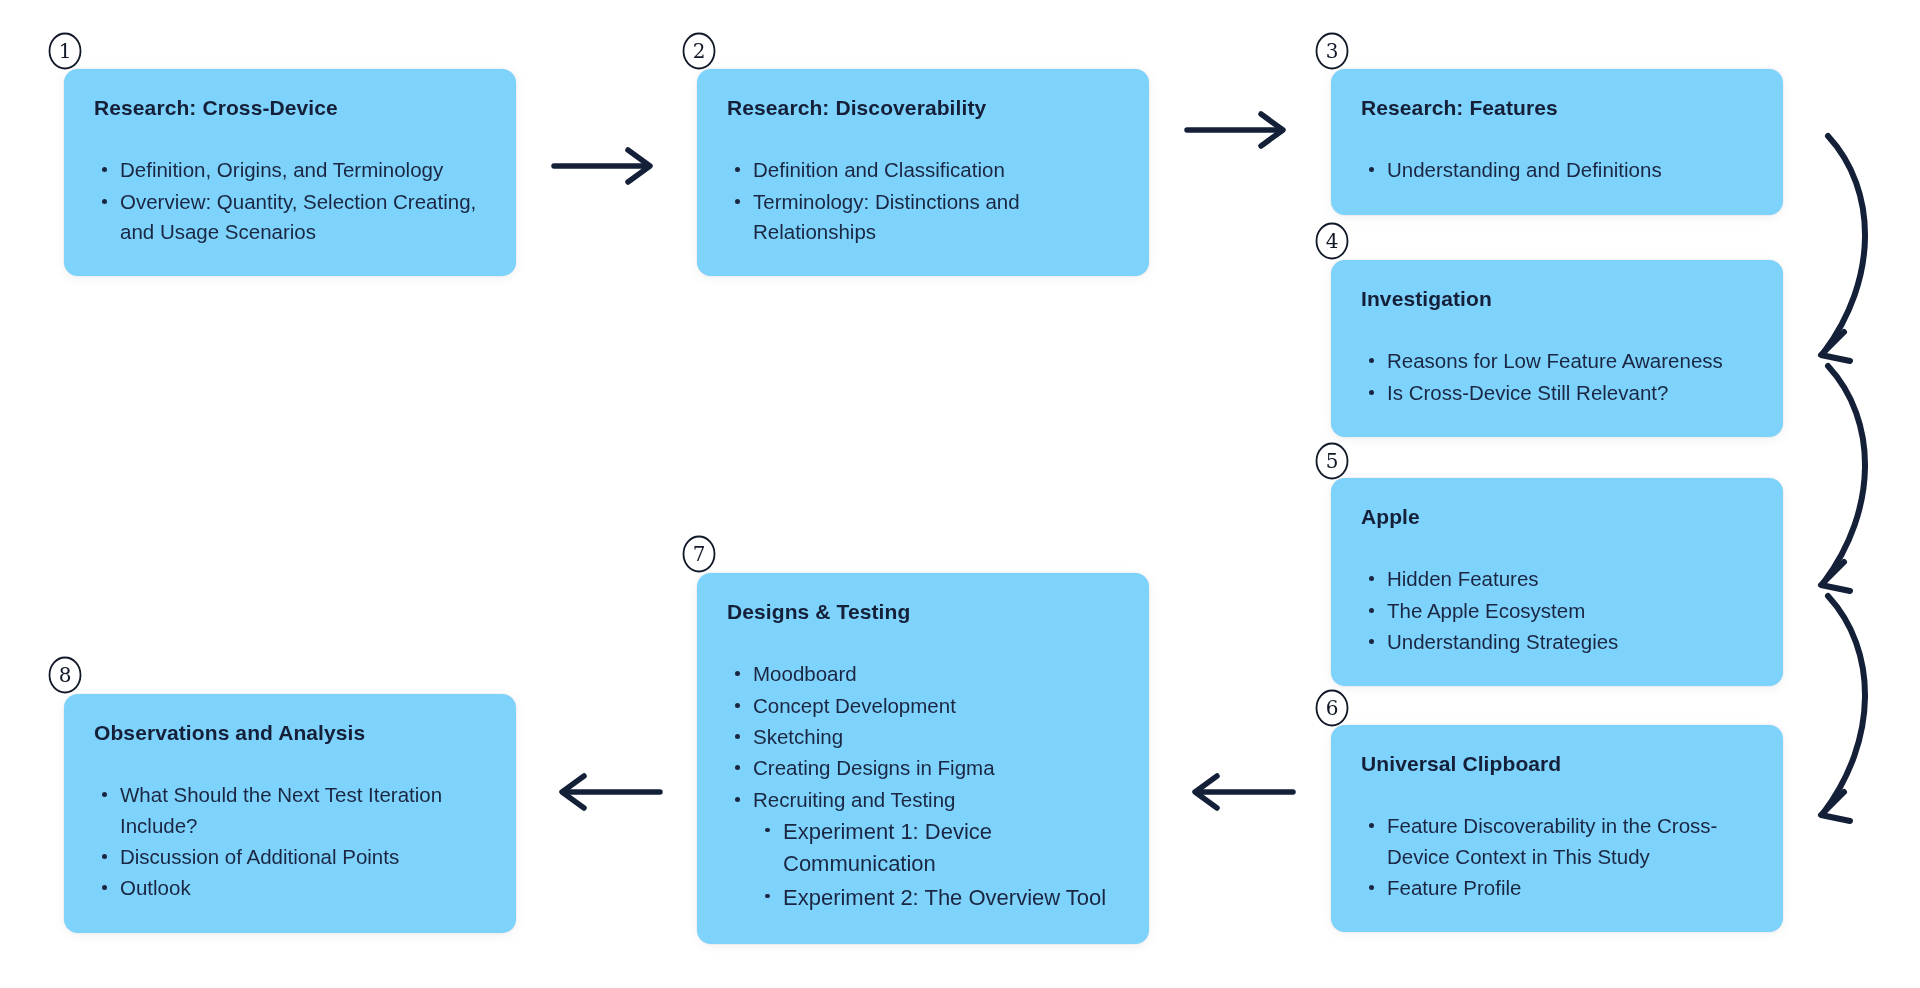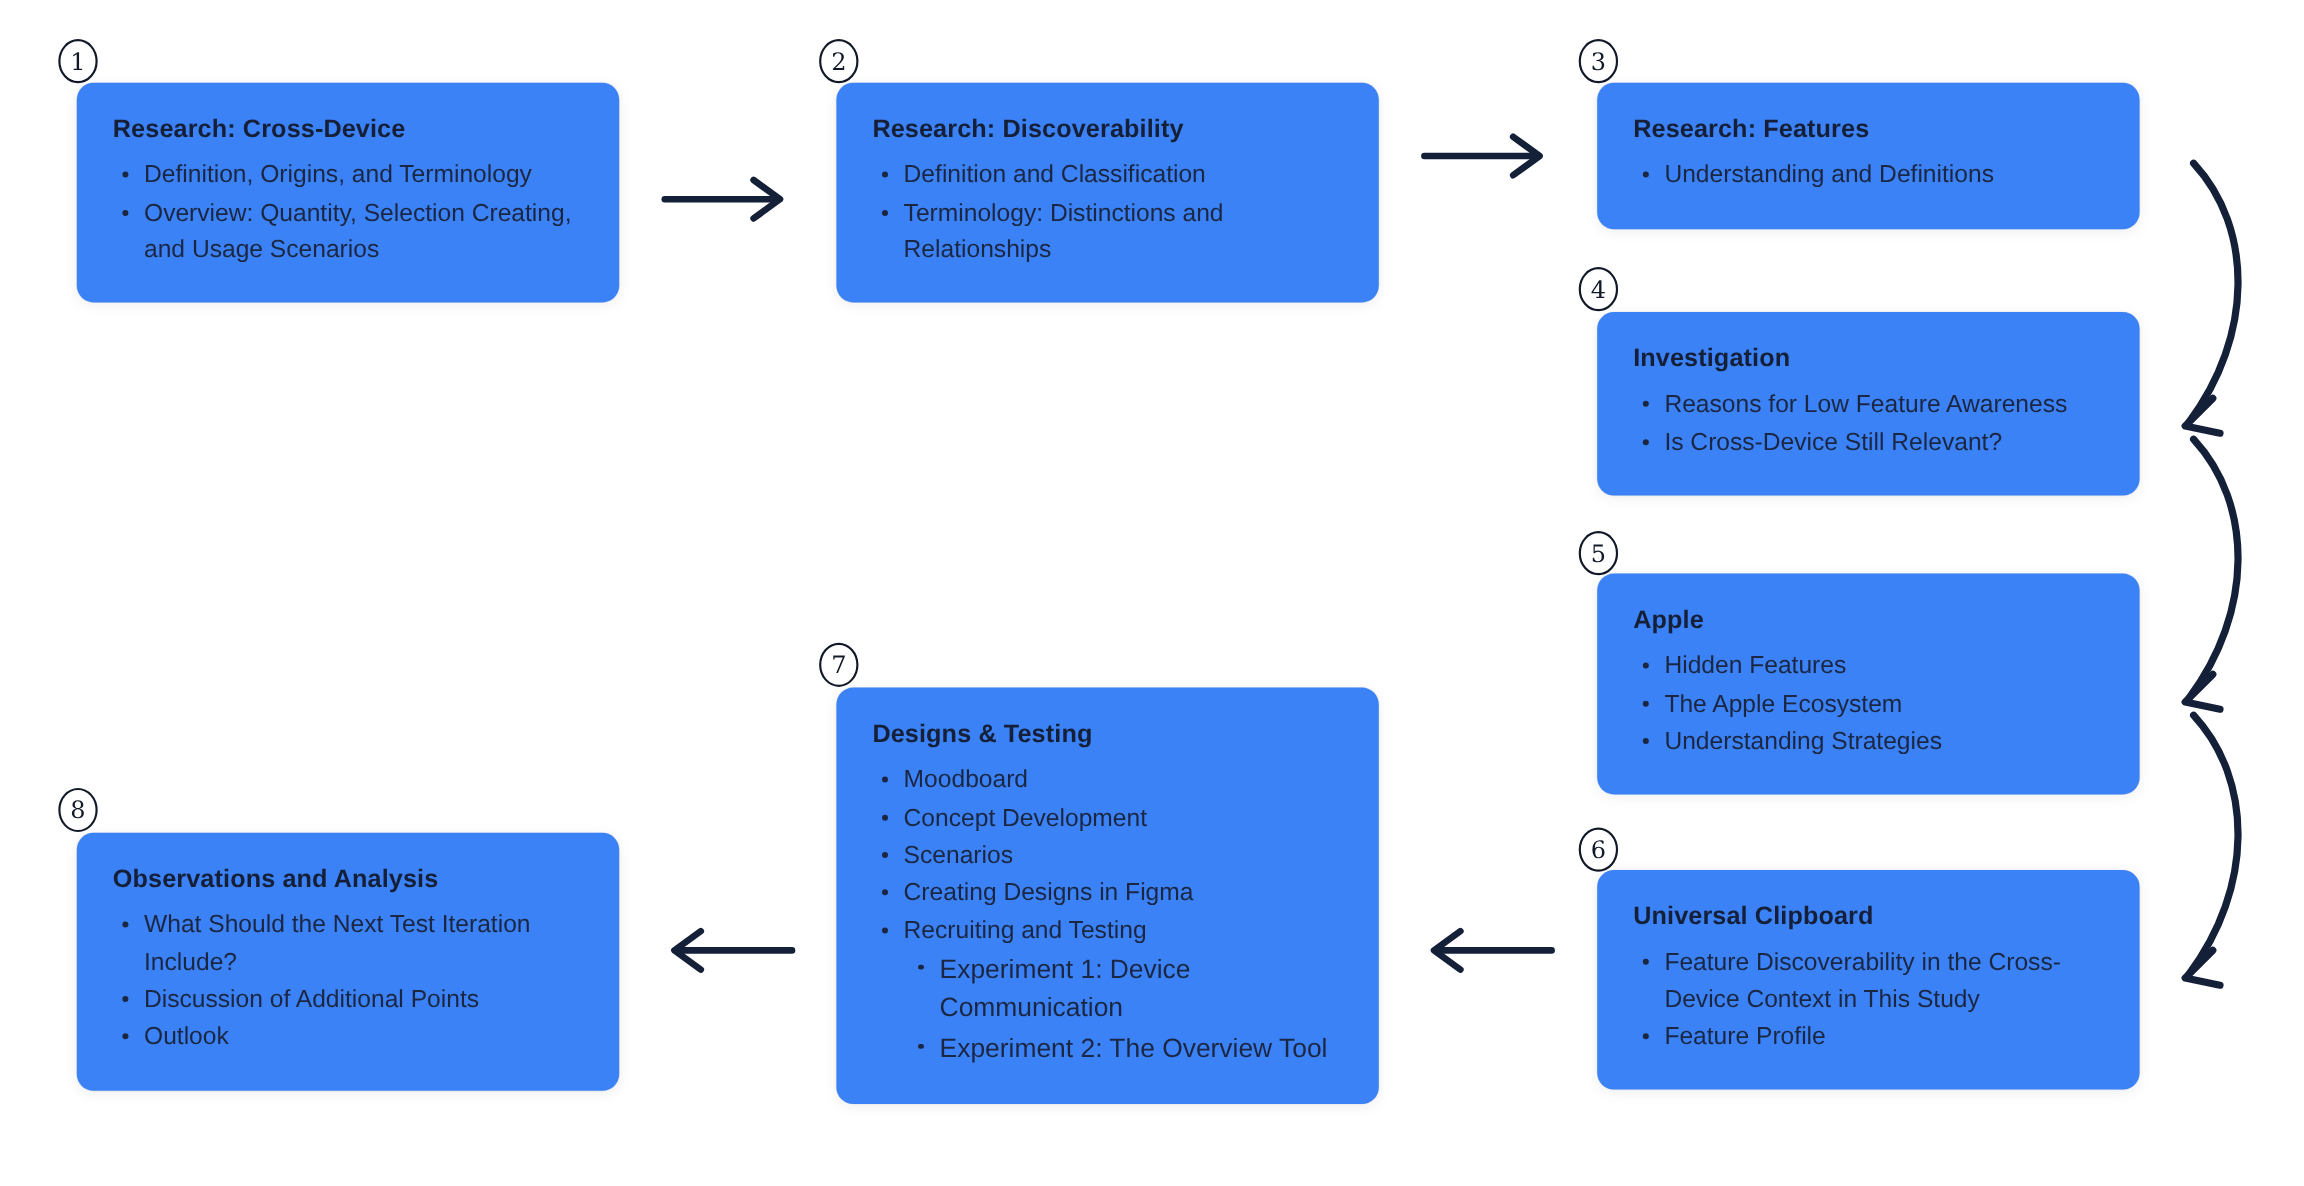--- a/index.html
+++ b/index.html
@@ -13,35 +13,35 @@
   #stage {
     position: relative;
     width: 1920px;
     height: 988px;
     background: #ffffff;
   }
 
   
   .card {
     position: absolute;
-    background: #3b82f6;
+    background: #7dd3fc;
     border-radius: 14px;
     box-shadow: 0 2px 10px rgba(120,130,150,0.13), 0 0 0 0.5px rgba(200,206,216,0.35);
     padding: 26px 30px 28px 30px;
   }
   .card-title {
     font-size: 21px;
     font-weight: bold;
     color: #151f38;
     letter-spacing: 0.1px;
     line-height: 1.25;
   }
   .card ul {
     list-style: none;
-    margin-top: 10px;
+    margin-top: 34px;
   }
   .card ul li {
     position: relative;
     font-size: 20.5px;
     color: #1b2642;
     line-height: 1.48;
     padding-left: 26px;
     margin-bottom: 1px;
   }
   .card ul li::before {
@@ -208,21 +208,21 @@
     <svg viewBox="0 0 38 42">
       <ellipse cx="19" cy="21" rx="15.5" ry="17.5" fill="none" stroke="#111827" stroke-width="1.8"></ellipse>
       <text class="num" x="19" y="28" text-anchor="middle">7</text>
     </svg>
   </div>
   <div class="card" id="card7">
     <div class="card-title">Designs &amp; Testing</div>
     <ul>
       <li>Moodboard</li>
       <li>Concept Development</li>
-      <li>Scenarios</li>
+      <li>Sketching</li>
       <li>Creating Designs in Figma</li>
       <li>
         Recruiting and Testing<ul>
           <li>Experiment 1: Device Communication</li>
           <li>Experiment 2: The Overview Tool</li>
         </ul>
       </li>
     </ul>
   </div>
 

